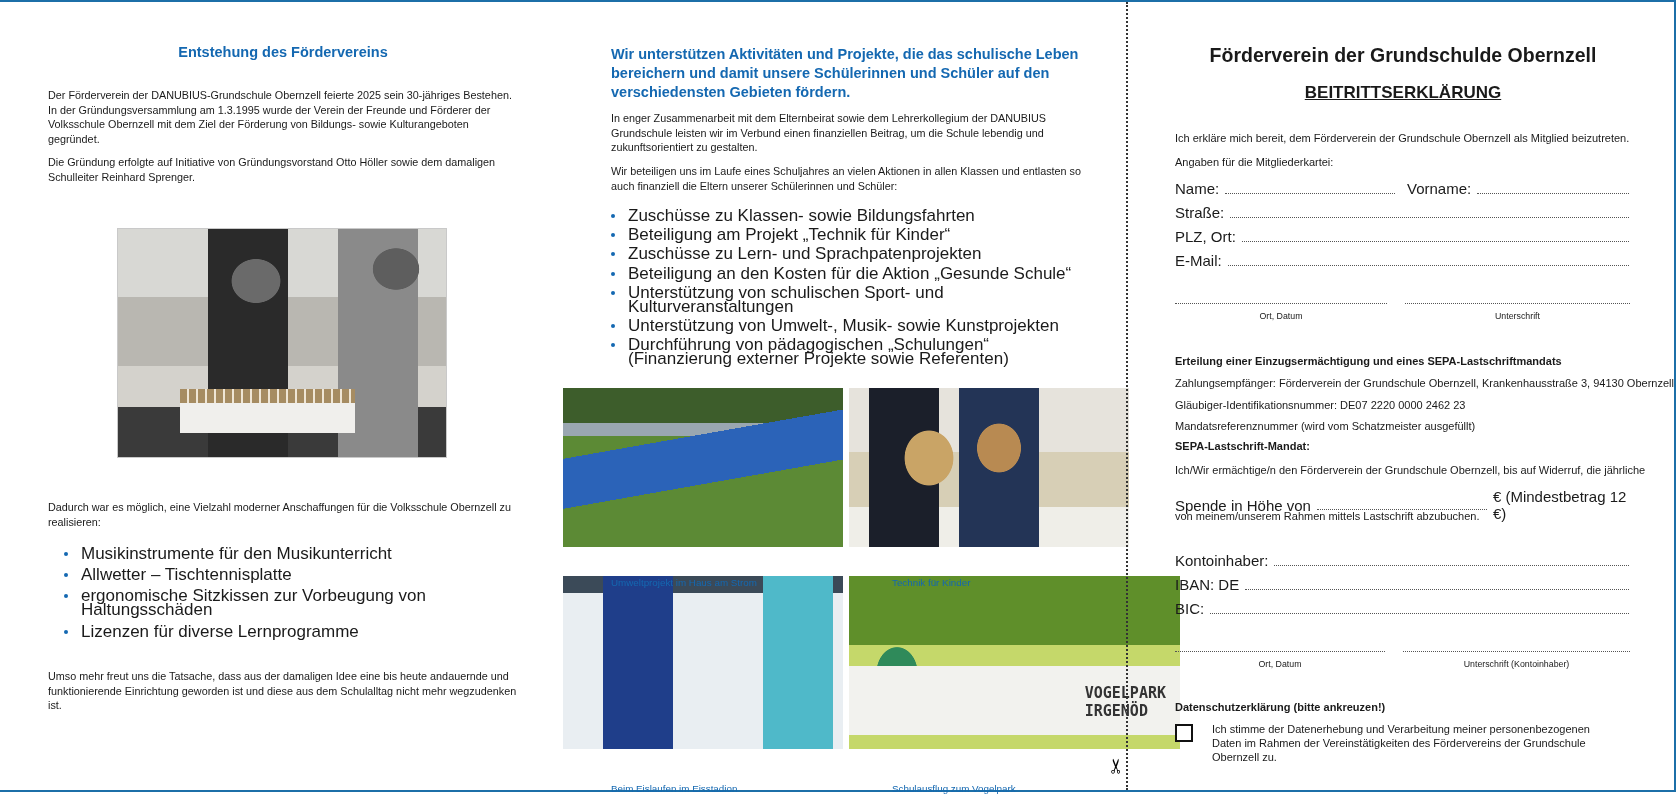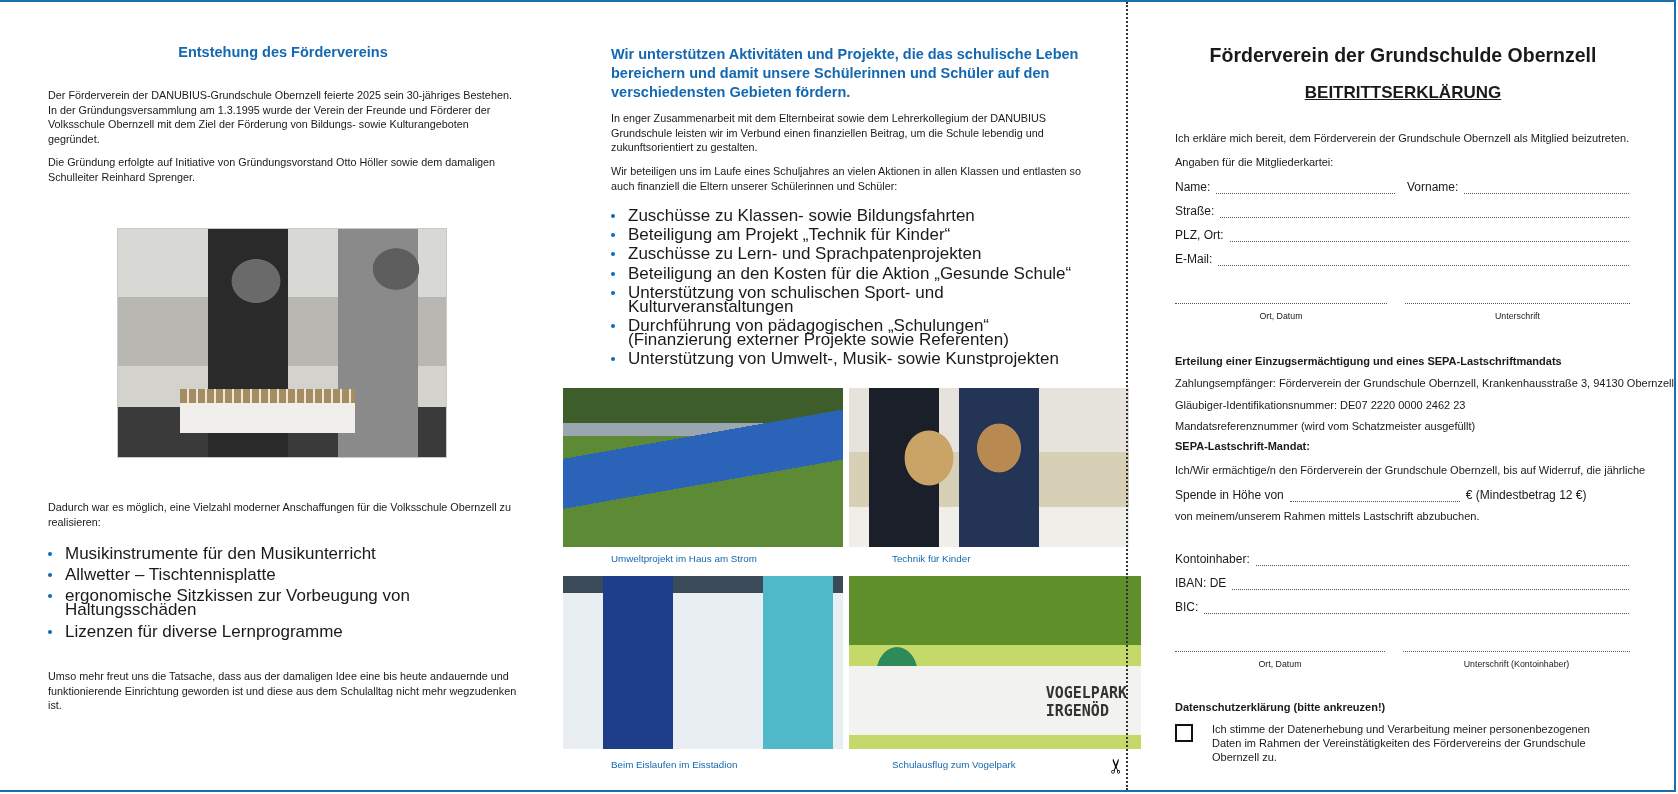--- a/index.html
+++ b/index.html
@@ -37,21 +37,21 @@
   .photo-old .box {
     position: absolute; left: 62px; top: 174px; width: 175px; height: 30px; background: #f0efec;
   }
   .p3 { position: absolute; left: 48px; top: 500px; width: 470px; }
   ul.bullets { list-style: none; padding: 0; margin: 0; }
   ul.bullets li { position: relative; padding-left: 17px; font-size: 17px; line-height: 14px; }
   ul.bullets li::before {
     content: ""; position: absolute; left: 0; top: 5px; width: 4px; height: 4px;
     background: #1468b1; border-radius: 50%;
   }
-  .list-left { position: absolute; left: 48px; top: 547px; width: 470px; }
+  .list-left { position: absolute; left: 64px; top: 547px; width: 470px; }
   .list-left li { margin-bottom: 7.2px; }
   .p4 { position: absolute; left: 48px; top: 669px; width: 470px; }
 
   
   .h-mid {
     position: absolute; left: 611px; top: 45px; width: 470px;
     font-size: 14.5px; line-height: 19px; font-weight: bold; color: #1468b1; margin: 0;
   }
   .pm1 { position: absolute; left: 611px; top: 111px; width: 470px; }
   .pm2 { position: absolute; left: 611px; top: 164px; width: 470px; }
@@ -70,48 +70,47 @@
       radial-gradient(ellipse 40px 45px at 80px 70px, #c9a466 0 60%, transparent 62%),
       radial-gradient(ellipse 36px 40px at 150px 60px, #b88a52 0 60%, transparent 62%),
       linear-gradient(90deg, transparent 0 20px, #1b1f2a 20px 90px, transparent 90px 110px, #233456 110px 190px, transparent 190px),
       linear-gradient(180deg, #e6e3dc 0 40%, #d7cfb6 40% 75%, #efeee8 75% 100%);
   }
   .ph3 { left: 563px; top: 576px; width: 280px; height: 173px;
     background:
       linear-gradient(90deg, transparent 0 40px, #1f3e8a 40px 110px, transparent 110px 200px, #4fb9c9 200px 270px, transparent 270px),
       linear-gradient(180deg, #3b4a58 0 10%, #e9eef2 10% 100%);
   }
-  .ph4 { left: 849px; top: 576px; width: 280px; height: 173px;
+  .ph4 { left: 849px; top: 576px; width: 331px; height: 173px;
     background:
       linear-gradient(180deg, transparent 0 52%, #f2f2ee 52% 92%, transparent 92%),
       radial-gradient(ellipse 34px 44px at 48px 98px, #2f8a5a 0 60%, transparent 62%),
       linear-gradient(180deg, #5f8f2a 0 40%, #c5d86a 40% 100%);
-    padding-left: 12px;
   }
   .ph4 .sign {
     position: absolute; right: 14px; top: 108px; font-family: "DejaVu Sans Mono", monospace;
     font-size: 15px; line-height: 18px; color: #333; font-weight: bold;
   }
-  .cap { position: absolute; font-size: 9.8px; color: #1468b1; }
+  .cap { position: absolute; font-size: 9.8px; color: #1468b1; margin-top: 24px; }
   .cap1 { left: 611px; top: 553px; }
   .cap2 { left: 892px; top: 553px; }
   .cap3 { left: 611px; top: 759px; }
   .cap4 { left: 892px; top: 759px; }
   .divider {
     position: absolute; left: 1126px; top: 2px; width: 0; height: 788px;
     border-left: 2px dotted #333;
   }
   .scissors { position: absolute; left: 1108px; top: 754px; font-size: 20px; color: #000; transform: rotate(-90deg); }
 
   
   .f-title { position: absolute; left: 1128px; top: 44px; width: 550px; text-align: center; font-size: 19.5px; font-weight: bold; margin: 0; }
   .f-sub { position: absolute; left: 1128px; top: 83px; width: 550px; text-align: center; font-size: 17px; font-weight: bold; margin: 0; text-decoration: underline; }
   .f-text { position: absolute; left: 1175px; font-size: 11px; line-height: 12px; }
   .f-bold { font-weight: bold; }
-  .f-row { position: absolute; left: 1175px; display: flex; align-items: flex-end; font-size: 12px; }
+  .f-row { position: absolute; left: 1175px; display: flex; align-items: center; font-size: 15px; }
   .f-row .lbl { white-space: nowrap; margin-right: 6px; }
   .dots { flex: 1; border-bottom: 1px dotted #555; height: 9px; }
   .sig-line { position: absolute; border-bottom: 1px dotted #555; height: 1px; }
   .sig-cap { position: absolute; font-size: 8.8px; text-align: center; }
   .checkbox {
     position: absolute; left: 1175px; top: 724px; width: 18px; height: 18px;
     border: 2px solid #111; box-sizing: border-box; background: #fff;
   }
 </style>
 </head>
@@ -137,23 +136,23 @@
 
 <h2 class="h-mid">Wir unterstützen Aktivitäten und Projekte, die das schulische Leben bereichern und damit unsere Schülerinnen und Schüler auf den verschiedensten Gebieten fördern.</h2>
 <p class="p pm1">In enger Zusammenarbeit mit dem Elternbeirat sowie dem Lehrerkollegium der DANUBIUS Grundschule leisten wir im Verbund einen finanziellen Beitrag, um die Schule lebendig und zukunftsorientiert zu gestalten.</p>
 <p class="p pm2">Wir beteiligen uns im Laufe eines Schuljahres an vielen Aktionen in allen Klassen und entlasten so auch finanziell die Eltern unserer Schülerinnen und Schüler:</p>
 <ul class="bullets list-mid">
   <li>Zuschüsse zu Klassen- sowie Bildungsfahrten</li>
   <li>Beteiligung am Projekt „Technik für Kinder“</li>
   <li>Zuschüsse zu Lern- und Sprachpatenprojekten</li>
   <li>Beteiligung an den Kosten für die Aktion „Gesunde Schule“</li>
   <li>Unterstützung von schulischen Sport- und Kulturveranstaltungen</li>
+  <li>Unterstützung von Umwelt-, Musik- sowie Kunstprojekten</li>
   <li style="white-space: pre-line;">Durchführung von pädagogischen „Schulungen“
 (Finanzierung externer Projekte sowie Referenten)</li>
-  <li>Unterstützung von Umwelt-, Musik- sowie Kunstprojekten</li>
 </ul>
 
 <div class="photo ph1"></div>
 <div class="photo ph2"></div>
 <div class="photo ph3"></div>
 <div class="photo ph4">
   <div class="sign" style="white-space: pre-line;">VOGELPARK
 IRGENÖD</div>
 </div>
 <div class="cap cap1">Umweltprojekt im Haus am Strom</div>

